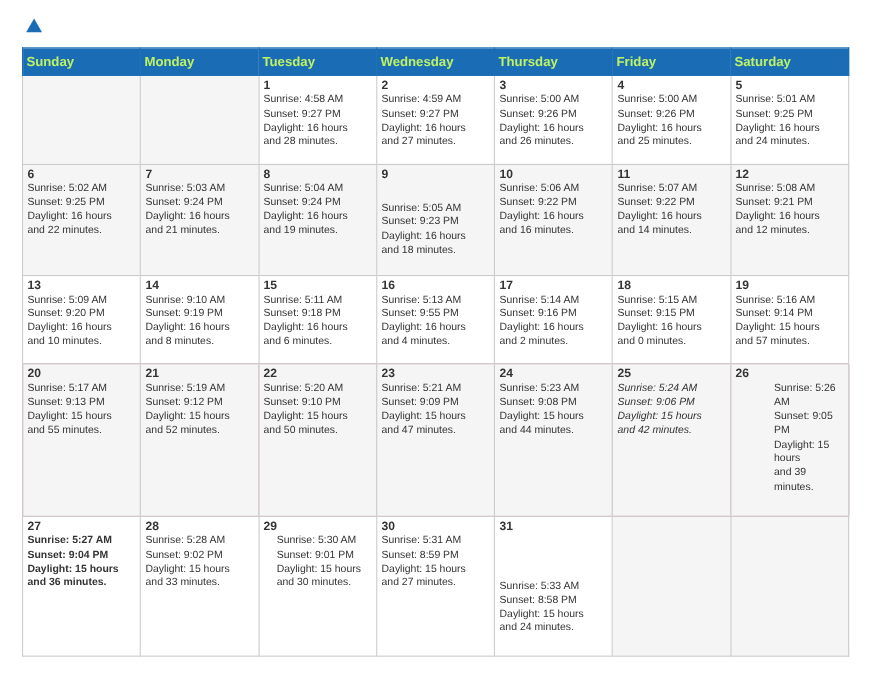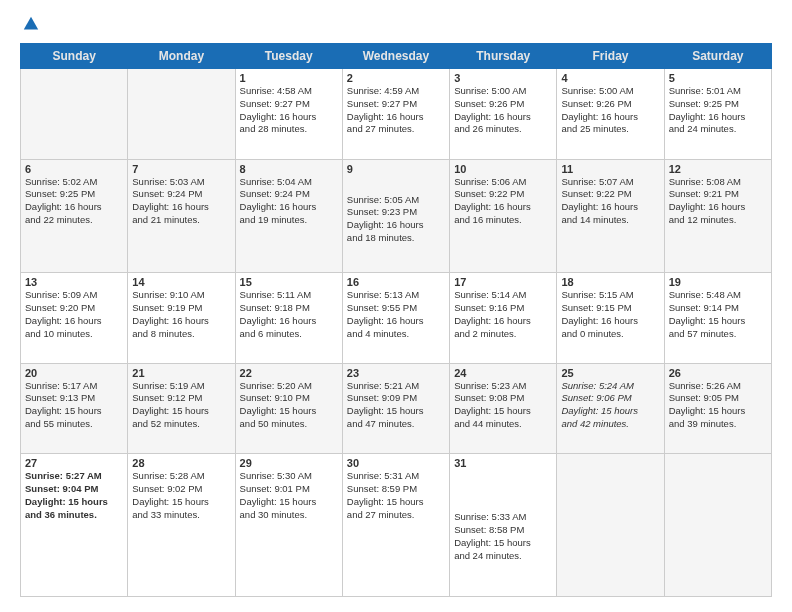--- a/index.html
+++ b/index.html
@@ -48,22 +48,22 @@
     }
     .calendar {
       flex: 1;
       border: 1px solid #ccc;
       border-collapse: collapse;
       width: 100%;
       table-layout: fixed;
     }
     .calendar th {
       background: #1a6db5;
-      color: #e5e5e5;
-      text-align: center;
+      color: #bef264;
+      text-align: left;
       padding: 5px 3px;
       font-size: 12px;
       border: 1px solid #1a6db5;
       font-weight: bold;
     }
     .calendar td {
       vertical-align: top;
       border: 1px solid #ccc;
       padding: 3px 4px;
       font-size: 9.5px;
@@ -246,21 +246,21 @@
           </td>
           <td>
             <span class="day-number">18</span>
             <div style="white-space: pre-line; line-height: 1.35;">Sunrise: 5:15 AM
 Sunset: 9:15 PM
 Daylight: 16 hours
 and 0 minutes.</div>
           </td>
           <td>
             <span class="day-number">19</span>
-            <div style="white-space: pre-line; line-height: 1.35;">Sunrise: 5:48 AM
+            <div style="white-space: pre-line; line-height: 1.35;">Sunrise: 5:16 AM
 Sunset: 9:14 PM
 Daylight: 15 hours
 and 57 minutes.</div>
           </td>
         </tr>
         <tr style="background: #be185d;">
           <td>
             <span class="day-number">20</span>
             <div style="white-space: pre-line; line-height: 1.35;">Sunrise: 5:17 AM
 Sunset: 9:13 PM
@@ -297,21 +297,21 @@
           </td>
           <td>
             <span class="day-number">25</span>
             <div style="white-space: pre-line; line-height: 1.35; font-style: italic;">Sunrise: 5:24 AM
 Sunset: 9:06 PM
 Daylight: 15 hours
 and 42 minutes.</div>
           </td>
           <td>
             <span class="day-number">26</span>
-            <div style="white-space: pre-line; line-height: 1.35;">Sunrise: 5:26 AM
+            <div style="white-space: pre-line; line-height: 1.35; margin-left: 35px;">Sunrise: 5:26 AM
 Sunset: 9:05 PM
 Daylight: 15 hours
 and 39 minutes.</div>
           </td>
         </tr>
         <tr style="background: rgb(255, 255, 255);">
           <td>
             <span class="day-number">27</span>
             <div style="white-space: pre-line; line-height: 1.35; font-weight: bold;">Sunrise: 5:27 AM
 Sunset: 9:04 PM
@@ -320,21 +320,21 @@
           </td>
           <td>
             <span class="day-number">28</span>
             <div style="white-space: pre-line; line-height: 1.35;">Sunrise: 5:28 AM
 Sunset: 9:02 PM
 Daylight: 15 hours
 and 33 minutes.</div>
           </td>
           <td>
             <span class="day-number">29</span>
-            <div style="white-space: pre-line; line-height: 1.35;">Sunrise: 5:30 AM
+            <div style="white-space: pre-line; line-height: 1.35; margin-left: 12px;">Sunrise: 5:30 AM
 Sunset: 9:01 PM
 Daylight: 15 hours
 and 30 minutes.</div>
           </td>
           <td>
             <span class="day-number">30</span>
             <div style="white-space: pre-line; line-height: 1.35;">Sunrise: 5:31 AM
 Sunset: 8:59 PM
 Daylight: 15 hours
 and 27 minutes.</div>

